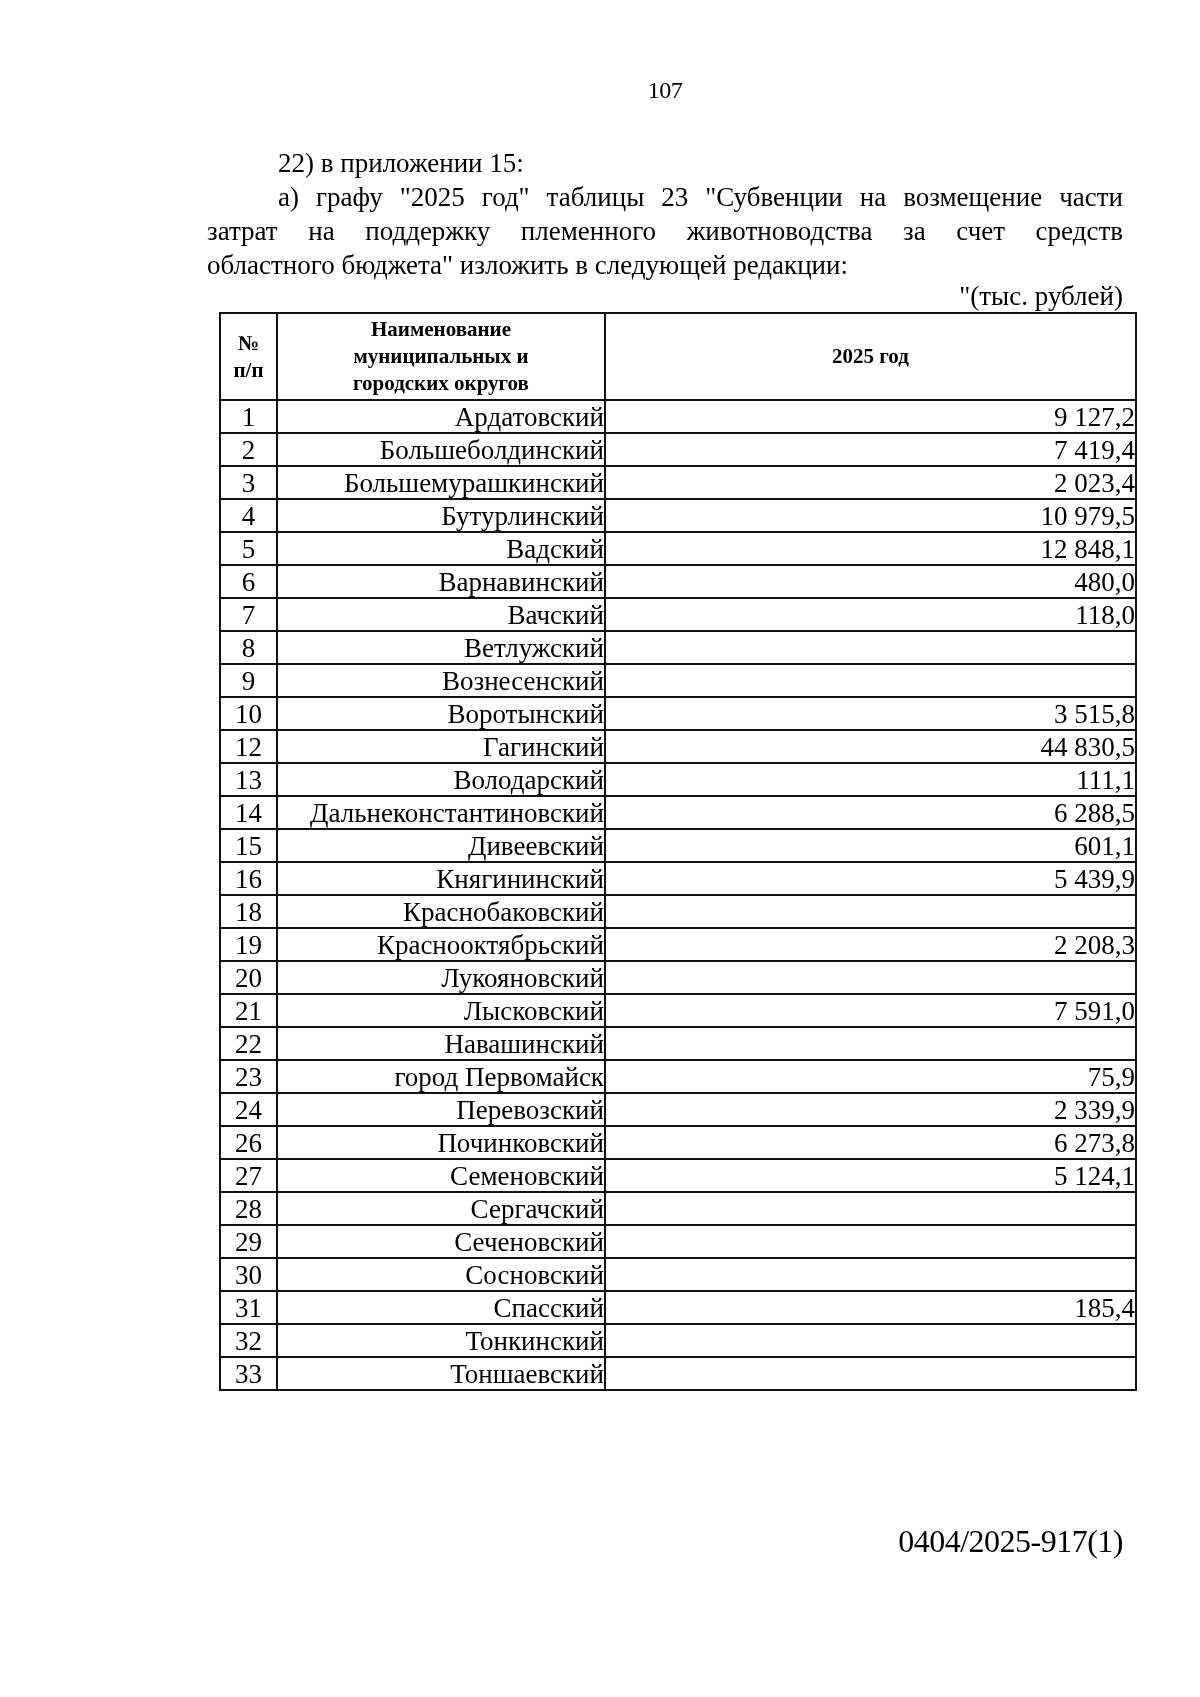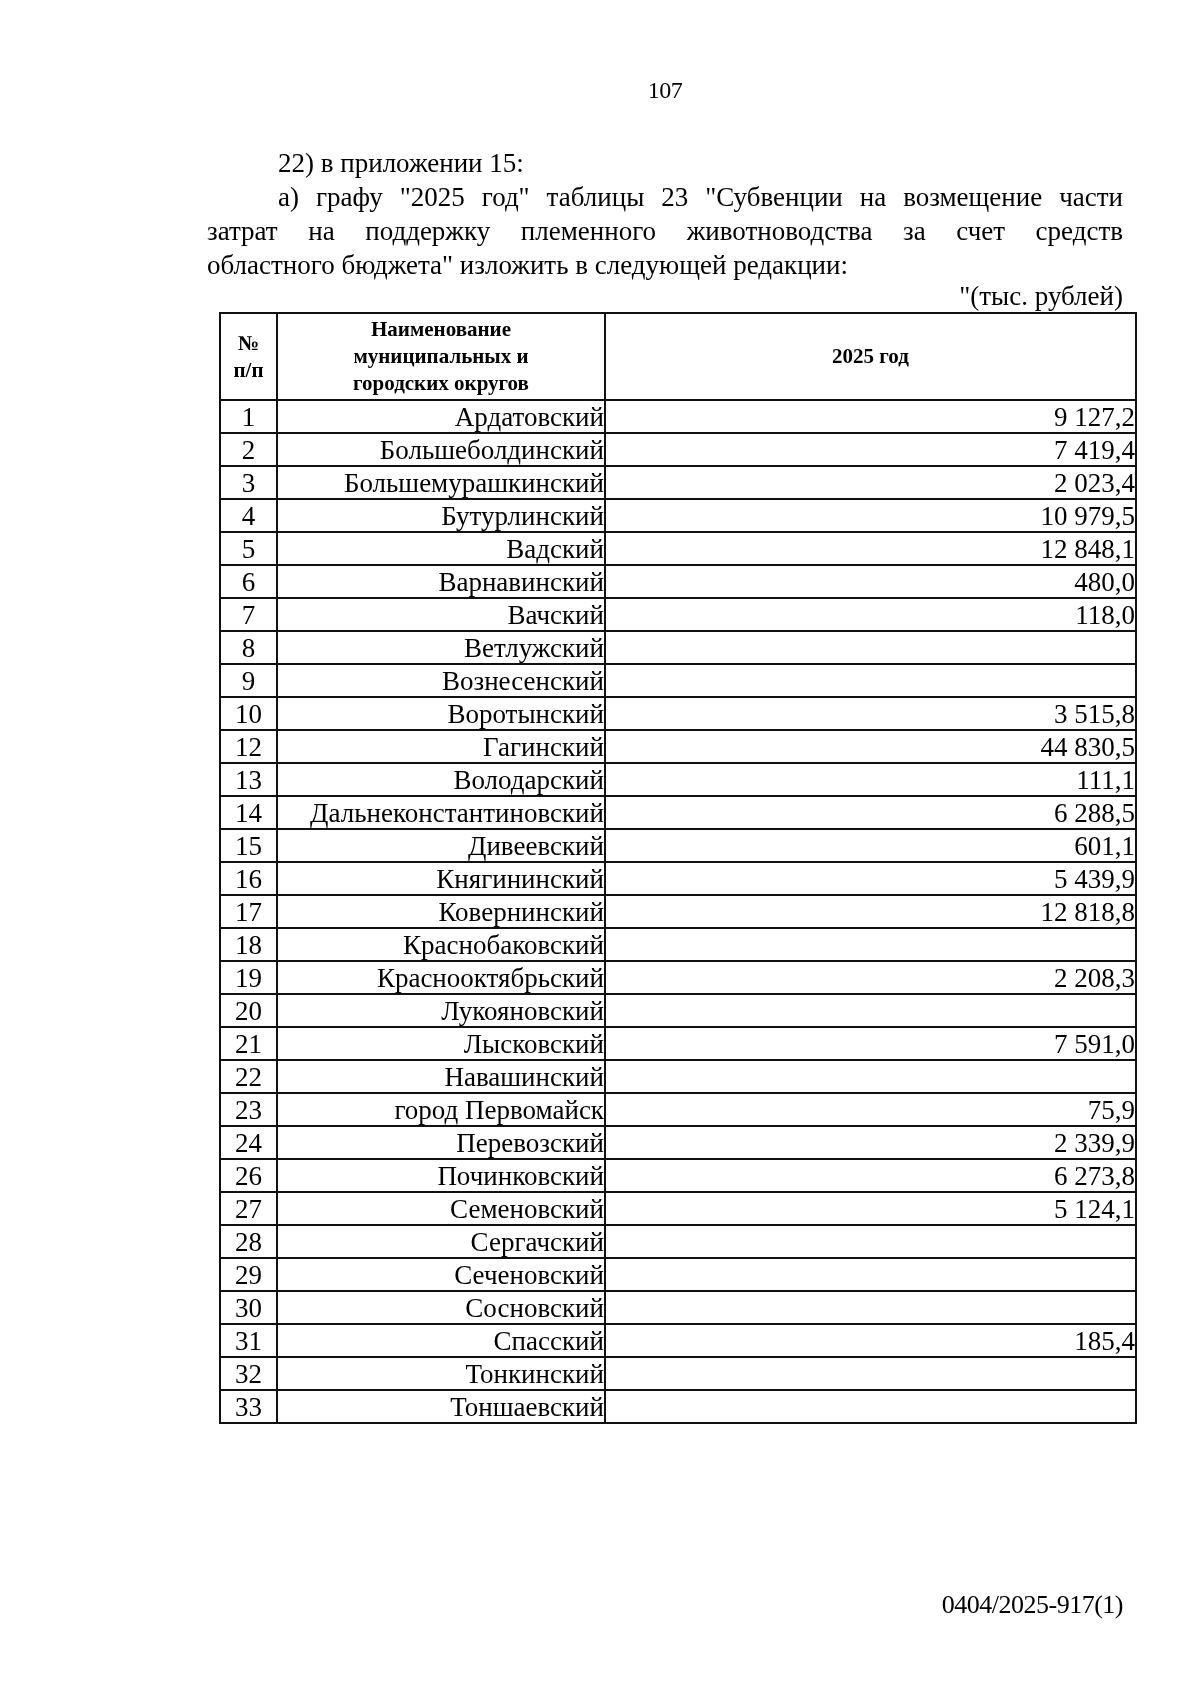--- a/index.html
+++ b/index.html
@@ -31,22 +31,22 @@
   }
   table.data th {
     font-weight: bold; font-size: 21px; line-height: 27px; text-align: center;
     height: 85px; vertical-align: middle;
   }
   table.data td { height: 31px; line-height: 30px; vertical-align: bottom; }
   td.num { text-align: center; }
   td.name { text-align: right; padding-left: 3px; white-space: nowrap; }
   td.val { text-align: right; padding-right: 29px; }
   .footer {
-    position: absolute; top: 1590px; right: 77px;
-    font-size: 26px; line-height: 30px; letter-spacing: -0.5px; text-align: right;
+    position: absolute; top: 1526px; right: 77px;
+    font-size: 32px; line-height: 30px; letter-spacing: -0.5px; text-align: right;
   }
 </style>
 </head>
 <body>
 
 <div class="page-number">107</div>
 
 <div class="para" style="top:146px;">
   <div class="line indent">22) в приложении 15:</div>
   <div class="line indent justify">а) графу "2025 год" таблицы 23 "Субвенции на возмещение части</div>
@@ -139,25 +139,20 @@
         <td class="num">15</td>
         <td class="name">Дивеевский</td>
         <td class="val">601,1</td>
       </tr>
       <tr>
         <td class="num">16</td>
         <td class="name">Княгининский</td>
         <td class="val">5 439,9</td>
       </tr>
       <tr>
-        <td class="num">17</td>
-        <td class="name">Ковернинский</td>
-        <td class="val">12 818,8</td>
-      </tr>
-      <tr>
         <td class="num">18</td>
         <td class="name">Краснобаковский</td>
         <td class="val"></td>
       </tr>
       <tr>
         <td class="num">19</td>
         <td class="name">Краснооктябрьский</td>
         <td class="val">2 208,3</td>
       </tr>
       <tr>

